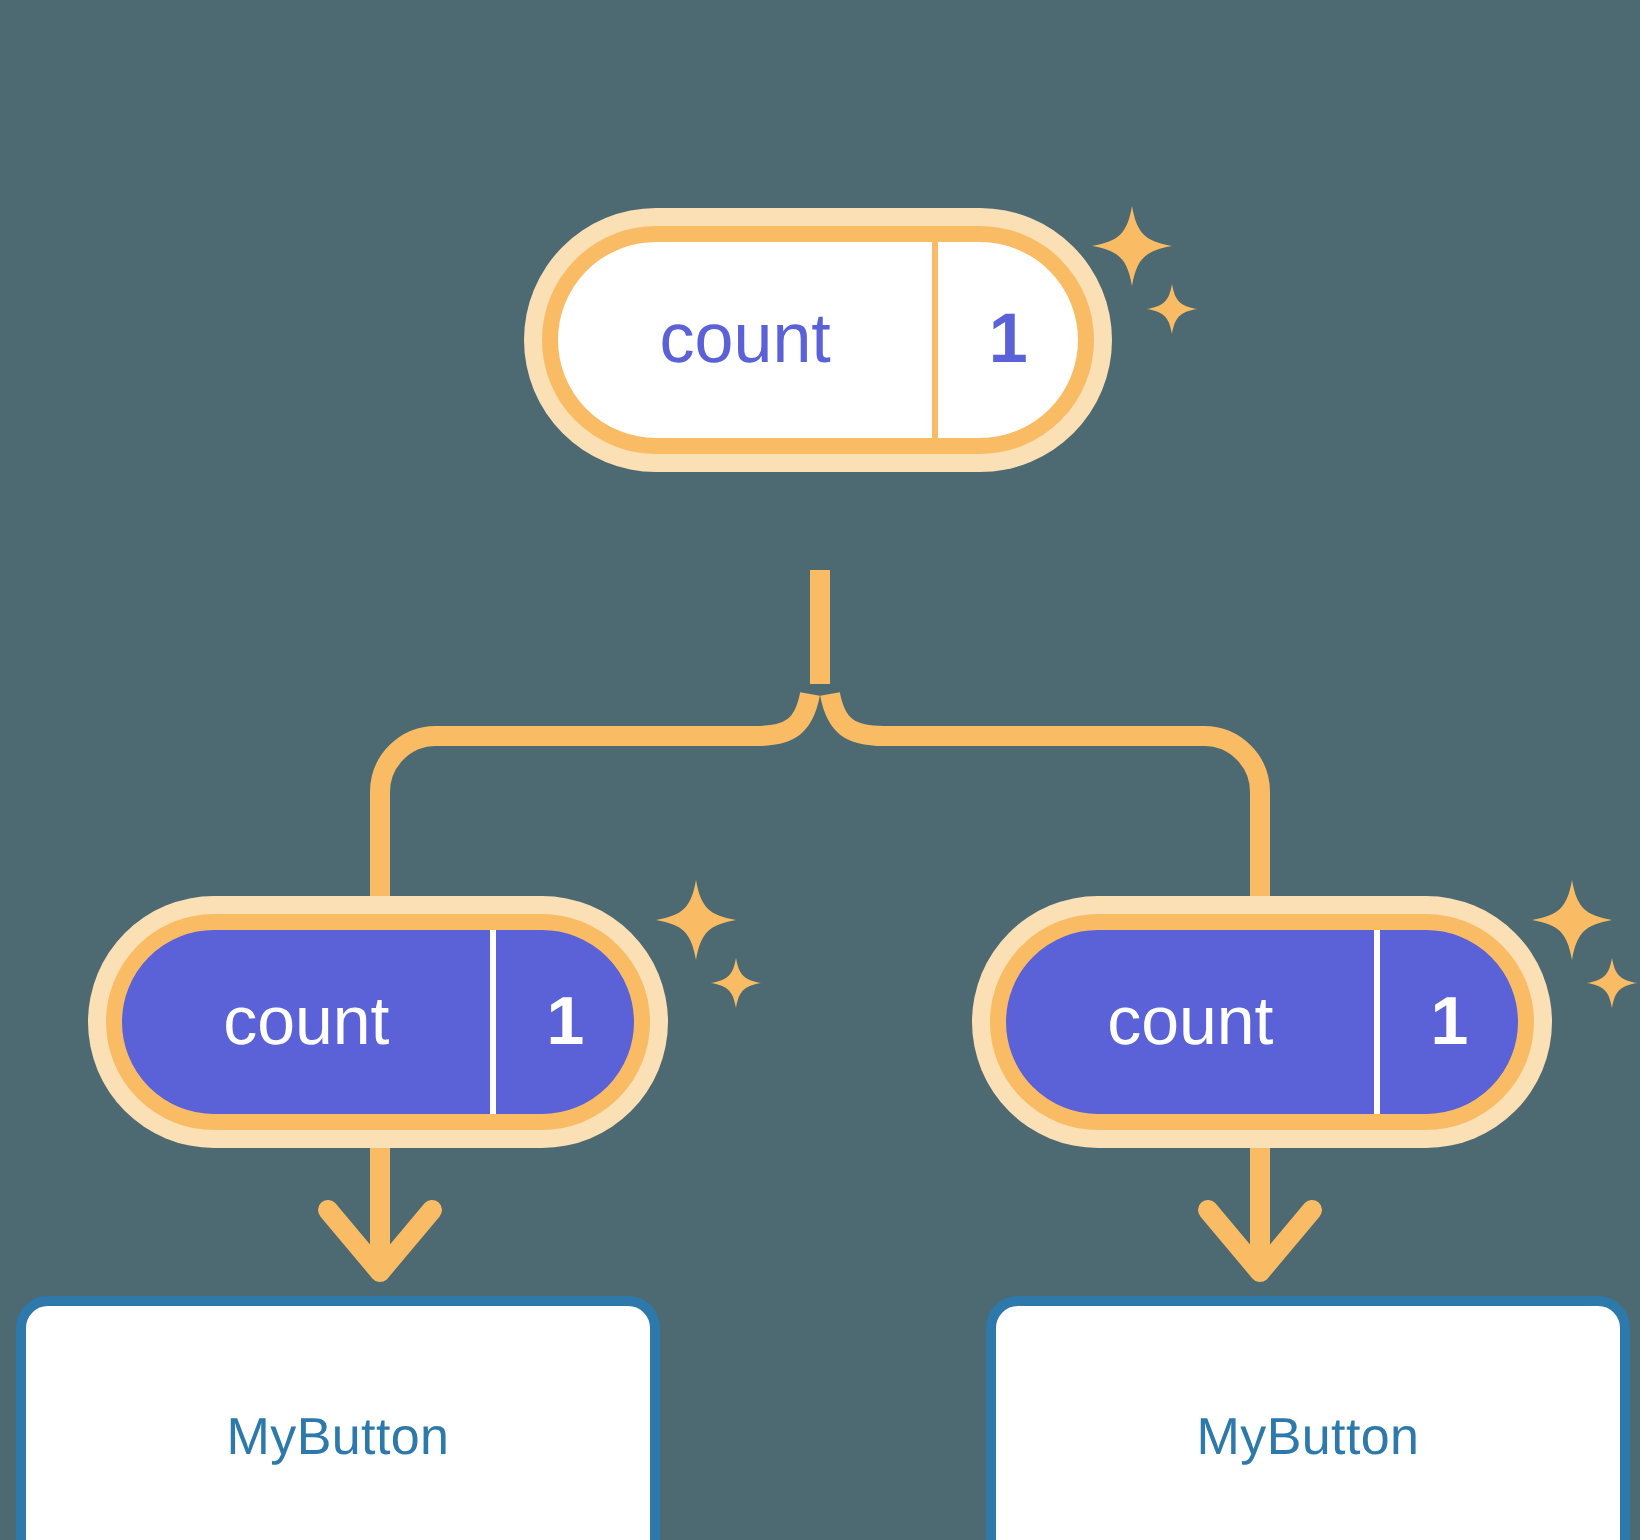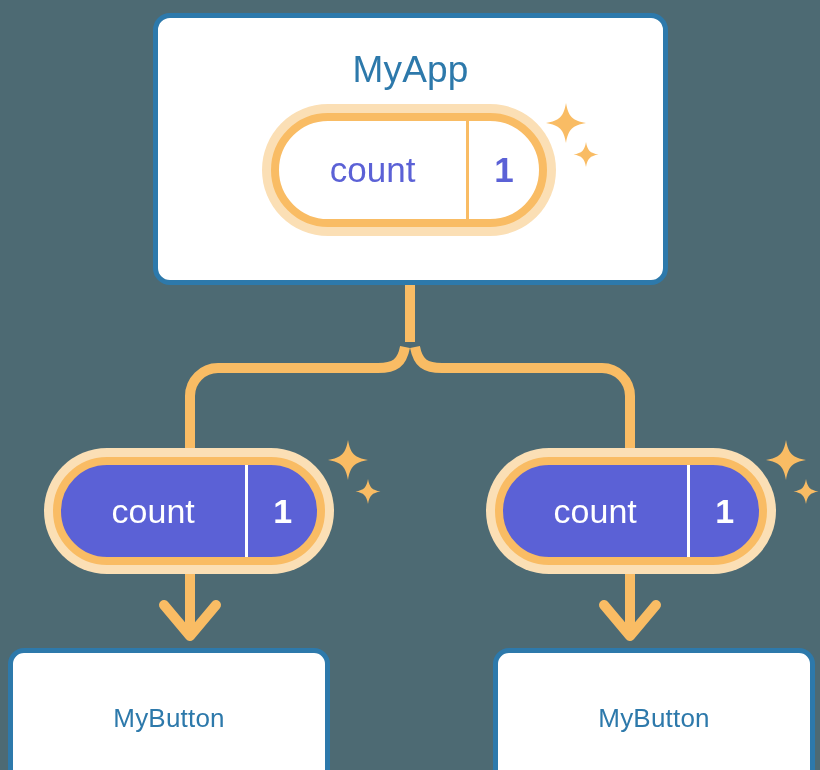--- a/index.html
+++ b/index.html
@@ -174,23 +174,20 @@
                L 630 470"></path>
 
       <path d="M 190 560 L 190 632"></path>
       <path d="M 630 560 L 630 632"></path>
 
       <path d="M 164 605 L 190 636 L 216 605" stroke-linecap="round" stroke-linejoin="round"></path>
       <path d="M 604 605 L 630 636 L 656 605" stroke-linecap="round" stroke-linejoin="round"></path>
     </g>
   </svg>
 
-  <div class="component-box" id="app-box">
-    <div class="component-title">MyApp</div>
-  </div>
 
   <div class="state-pill" id="app-state-pill">
     <div class="pill-inner">
       <div class="pill-key">count</div>
       <div class="pill-val">1</div>
     </div>
   </div>
 
   <div class="sparkle-group" id="sparkle-app">
     <svg width="62" height="70" viewBox="0 0 62 70" aria-hidden="true">

